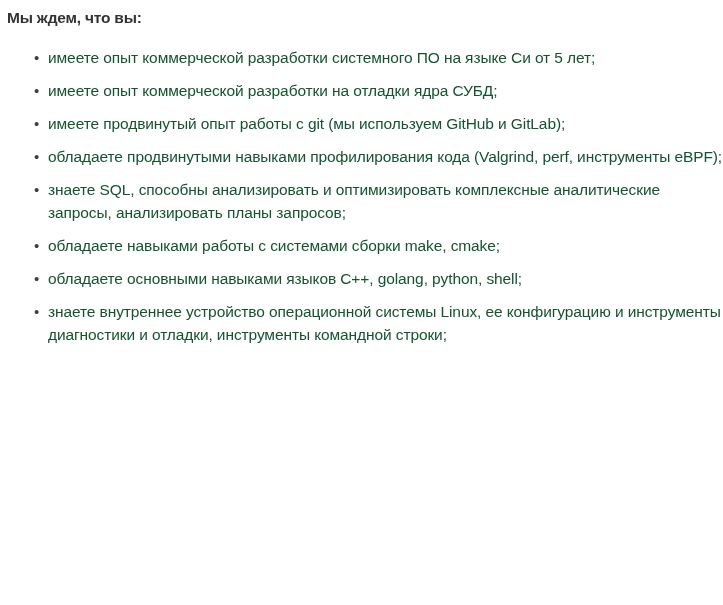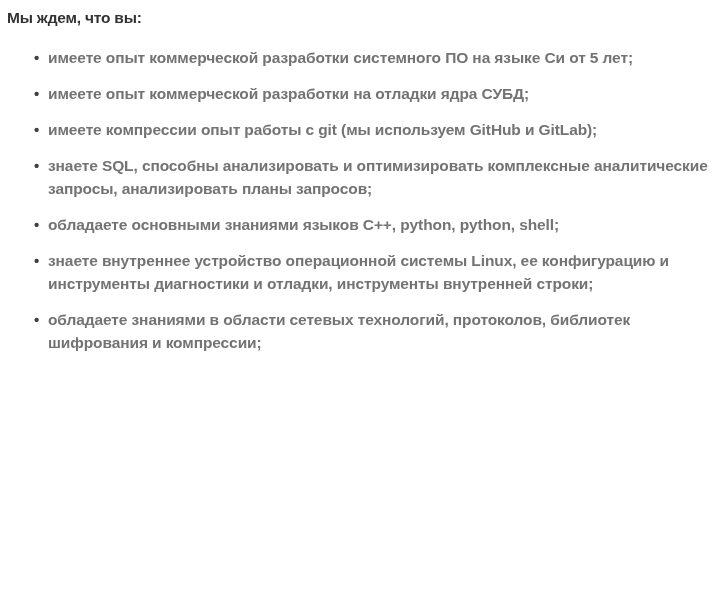--- a/index.html
+++ b/index.html
@@ -30,45 +30,45 @@
   ul.requirements {
     list-style: none;
     margin: 18px 0 0 0;
     padding: 0;
     width: 675px;
     margin-left: 41px;
   }
   ul.requirements li {
     position: relative;
     padding-left: 0;
-    margin: 13px 0 10px 0;
+    margin: 7px 0 10px 0;
     font-size: 15.5px;
     line-height: 23px;
-    color: #737373;
+    color: #14532d;
     letter-spacing: -0.1px;
-    font-weight: bold;
   }
   ul.requirements li::before {
     content: "\2022";
     position: absolute;
     left: -14px;
     top: 0;
     color: #404040;
     font-size: 15px;
     line-height: 23px;
   }
 </style>
 </head>
 <body>
 
 <div class="content">
   <h2 class="section-heading">Мы ждем, что вы:</h2>
 
   <ul class="requirements">
     <li>имеете опыт коммерческой разработки системного ПО на языке Си от 5 лет;</li>
     <li>имеете опыт коммерческой разработки на отладки ядра СУБД;</li>
-    <li>имеете компрессии опыт работы с git (мы используем GitHub и GitLab);</li>
+    <li>имеете продвинутый опыт работы с git (мы используем GitHub и GitLab);</li>
+    <li>обладаете продвинутыми навыками профилирования кода (Valgrind, perf, инструменты eBPF);</li>
     <li>знаете SQL, способны анализировать и оптимизировать комплексные аналитические запросы, анализировать планы запросов;</li>
-    <li>обладаете основными знаниями языков C++, python, python, shell;</li>
-    <li>знаете внутреннее устройство операционной системы Linux, ее конфигурацию и инструменты диагностики и отладки, инструменты внутренней строки;</li>
-    <li>обладаете знаниями в области сетевых технологий, протоколов, библиотек шифрования и компрессии;</li>
+    <li>обладаете навыками работы с системами сборки make, cmake;</li>
+    <li>обладаете основными навыками языков C++, golang, python, shell;</li>
+    <li>знаете внутреннее устройство операционной системы Linux, ее конфигурацию и инструменты диагностики и отладки, инструменты командной строки;</li>
   </ul>
 </div>
 
 </body></html>

